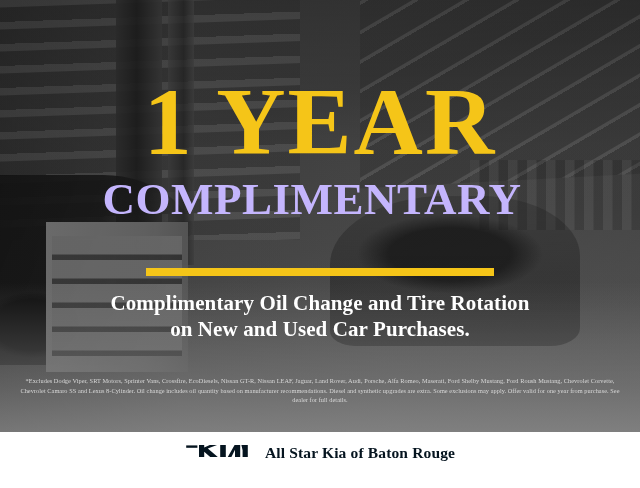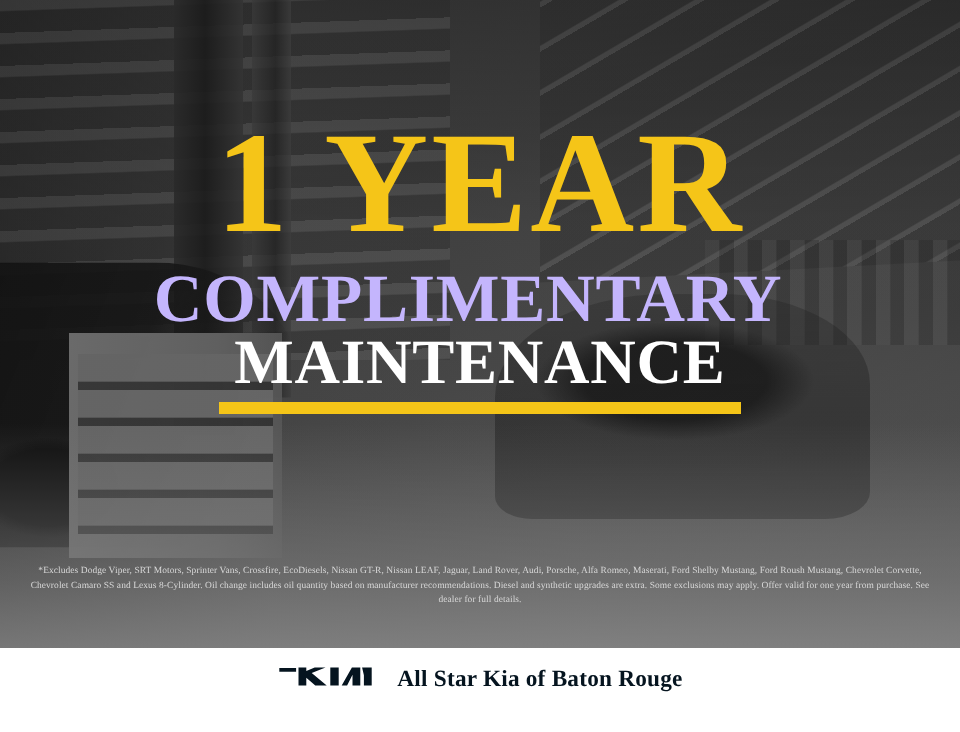--- a/index.html
+++ b/index.html
@@ -263,24 +263,27 @@
       <div class="photo-chest"></div>
       <div class="photo-haze"></div>
     </div>
 
     <div class="hero-content">
 
       <div class="headline-year">1 YEAR</div>
 
       <div class="headline-l2">COMPLIMENTARY</div>
 
-      <div class="headline-l3">MAINTENANCE</div>
 
       <div class="divider"></div>
 
+      <div class="subhead">
+        <span>Complimentary Oil Change and Tire Rotation</span>
+        <span>on New and Used Car Purchases.</span>
+      </div>
 
       <div class="disclaimer">*Excludes Dodge Viper, SRT Motors, Sprinter Vans, Crossfire, EcoDiesels, Nissan GT-R, Nissan LEAF, Jaguar, Land Rover, Audi, Porsche, Alfa Romeo, Maserati, Ford Shelby Mustang, Ford Roush Mustang, Chevrolet Corvette, Chevrolet Camaro SS and Lexus 8-Cylinder. Oil change includes oil quantity based on manufacturer recommendations. Diesel and synthetic upgrades are extra. Some exclusions may apply. Offer valid for one year from purchase. See dealer for full details.</div>
 
     </div>
   </div>
 
   <div class="footer">
     <div class="footer-inner">
 
       <span class="kia-logo">

